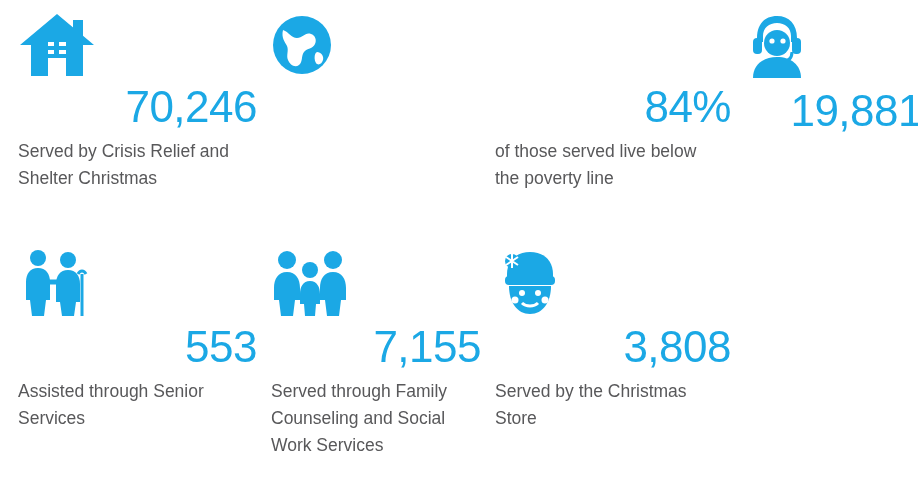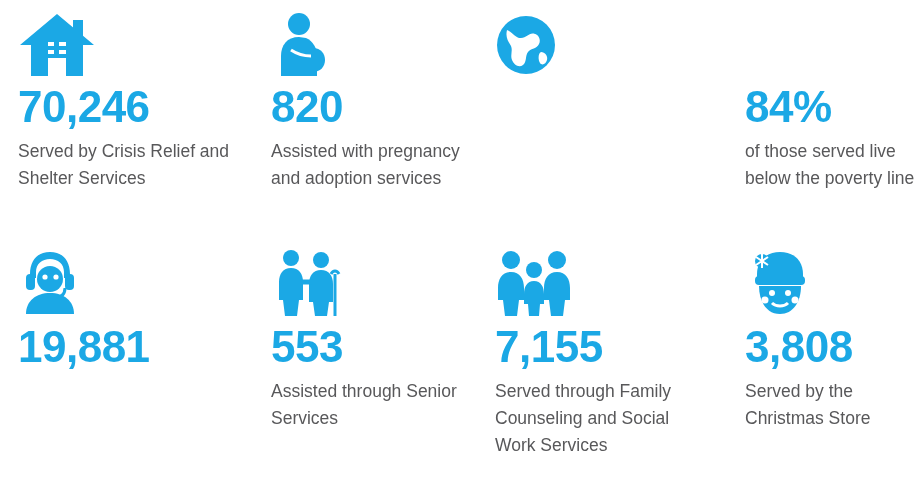--- a/index.html
+++ b/index.html
@@ -39,25 +39,26 @@
     align-items: flex-end;
     justify-content: flex-start;
     margin-bottom: 4px;
   }
   .icon-wrap svg {
     display: block;
   }
   .stat-value {
     font-size: 44px;
     line-height: 50px;
-    font-weight: bold;
+    font-weight: normal;
     color: #1BA8E5;
     letter-spacing: -0.5px;
     margin: 0 0 6px 0;
     white-space: nowrap;
+    text-align: right;
   }
   .stat-label {
     font-size: 17.5px;
     line-height: 27px;
     color: #58585a;
     max-width: 215px;
   }
   
   .row2 .icon-wrap {
     height: 76px;
@@ -75,37 +76,23 @@
           <g fill="#1BA8E5">
             <path d="M39 2 L2 33 L13 33 L13 64 L30 64 L30 46 L48 46 L48 64 L65 64 L65 33 L76 33 Z"></path>
             <rect x="55" y="8" width="10" height="16"></rect>
             <rect x="30" y="30" width="18" height="12" fill="#ffffff"></rect>
             <rect x="36" y="30" width="5" height="12" fill="#1BA8E5"></rect>
             <rect x="30" y="34" width="18" height="4" fill="#1BA8E5"></rect>
           </g>
         </svg>
       </div>
       <div class="stat-value">70,246</div>
-      <div class="stat-label">Served by Crisis Relief and Shelter Services</div>
+      <div class="stat-label">Served by Crisis Relief and Shelter Christmas</div>
     </div>
 
-    <div class="cell">
-      <div class="icon-wrap">
-        <svg width="60" height="66" viewBox="0 0 60 66" aria-hidden="true">
-          <g fill="#1BA8E5">
-            <circle cx="28" cy="12" r="11"></circle>
-            <path d="M28 25 C16 25 10 33 10 44 L10 64 L46 64 L46 44 C46 36 42 29 35 26 Z"></path>
-            <path d="M42 36 C50 36 54 42 54 48 C54 55 49 60 42 60 Z"></path>
-            <path d="M20 38 C26 42 34 44 40 44" stroke="#ffffff" stroke-width="3" fill="none"></path>
-          </g>
-        </svg>
-      </div>
-      <div class="stat-value">820</div>
-      <div class="stat-label">Assisted with pregnancy and adoption services</div>
-    </div>
 
     <div class="cell">
       <div class="icon-wrap">
         <svg width="62" height="66" viewBox="0 0 62 66" aria-hidden="true">
           <g fill="#1BA8E5">
             <circle cx="31" cy="33" r="29"></circle>
             <path d="M12 18 C18 20 20 26 26 26 C32 26 34 20 40 22 C44 23 46 28 44 32 C42 37 36 36 33 40 C30 44 32 50 28 53 C24 56 19 53 17 48 C15 43 18 39 16 34 C14 30 10 26 12 18 Z" fill="#ffffff"></path>
             <path d="M46 40 C50 40 53 44 52 48 C51 52 47 54 45 51 C43 48 43 41 46 40 Z" fill="#ffffff"></path>
           </g>
         </svg>

